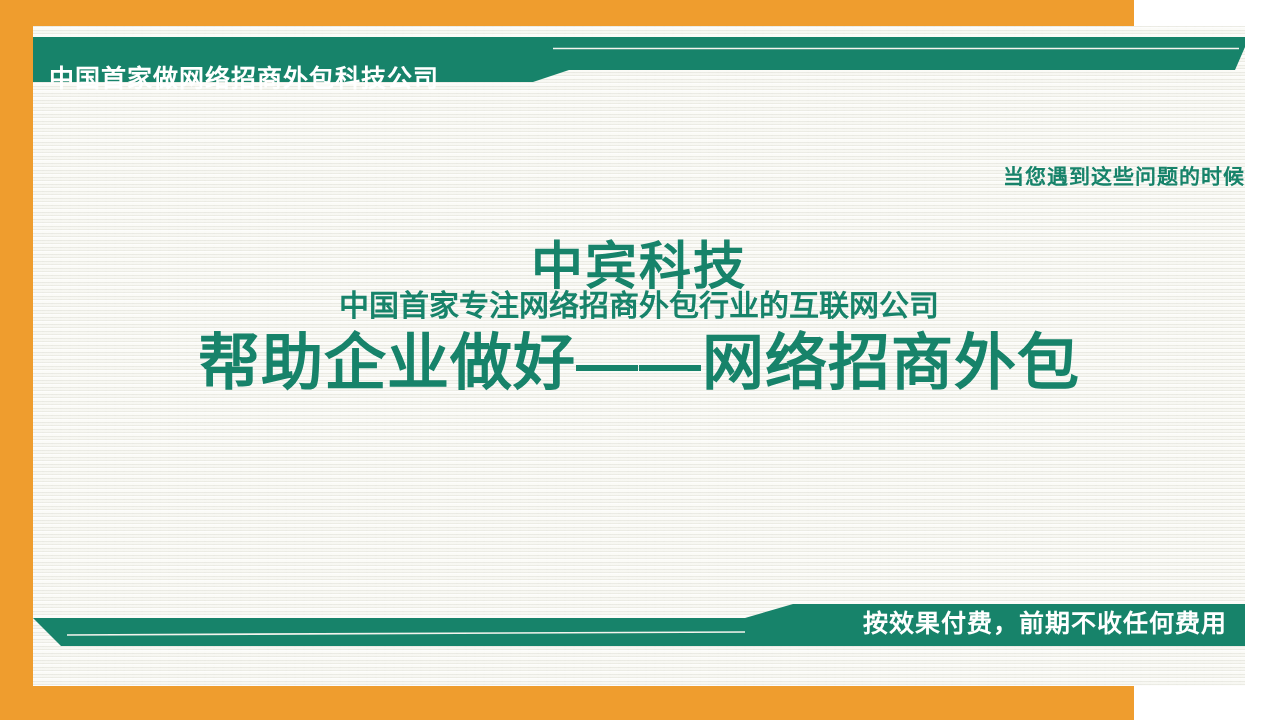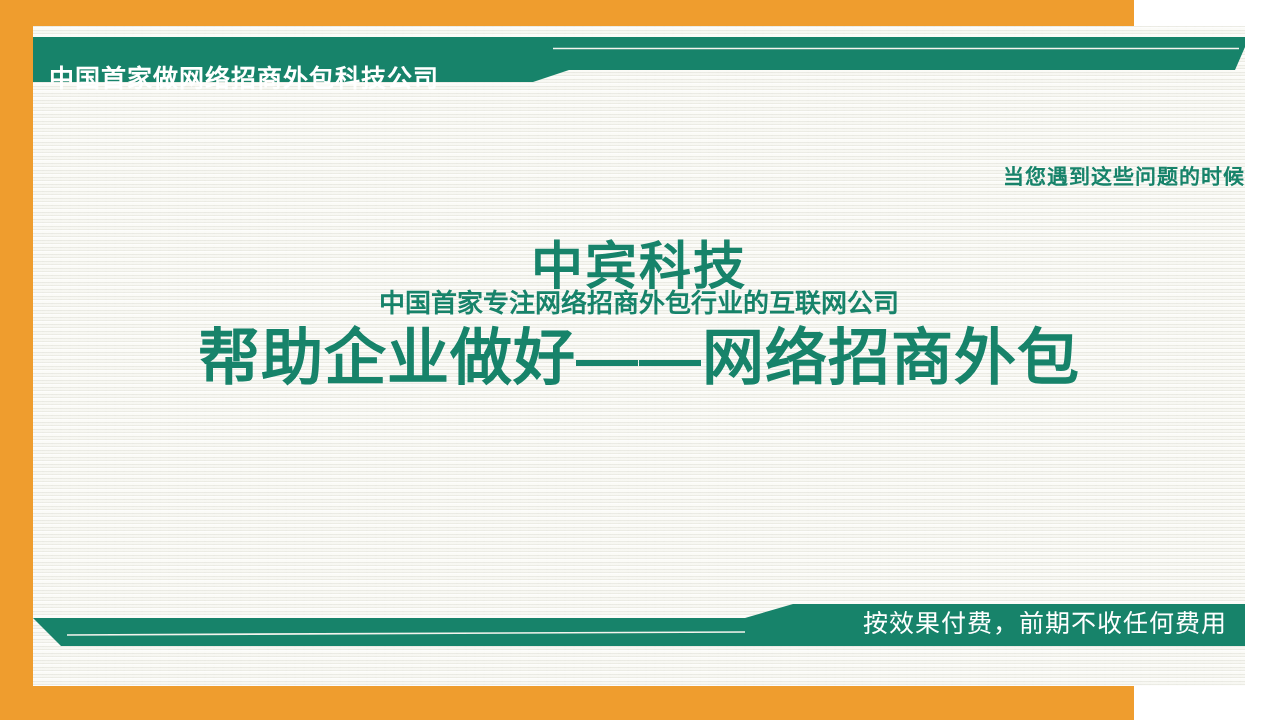--- a/index.html
+++ b/index.html
@@ -90,21 +90,21 @@
 
   .brand {
     font-size:52px;
     font-weight:bold;
     color:#17836a;
     letter-spacing:2px;
     line-height:0.98;
   }
 
   .tagline {
-    font-size:26px;
+    font-size:30px;
     font-weight:bold;
     color:#17836a;
     letter-spacing:0px;
     line-height:1.05;
     margin-top:-2px;
   }
 
   .headline {
     font-size:62px;
     font-weight:bold;
@@ -121,21 +121,21 @@
     left:0; bottom:34px;
     width:1212px; height:56px;
     pointer-events:none;
   }
   .footer-banner svg { display:block; width:100%; height:100%; }
 
   .footer-text {
     position:absolute;
     right:18px; bottom:50px;
     font-size:25px;
-    font-weight:normal;
+    font-weight:bold;
     color:#ffffff;
     letter-spacing:1px;
     line-height:1;
     white-space:nowrap;
     z-index:3;
   }
 </style>
 </head>
 <body>
 

